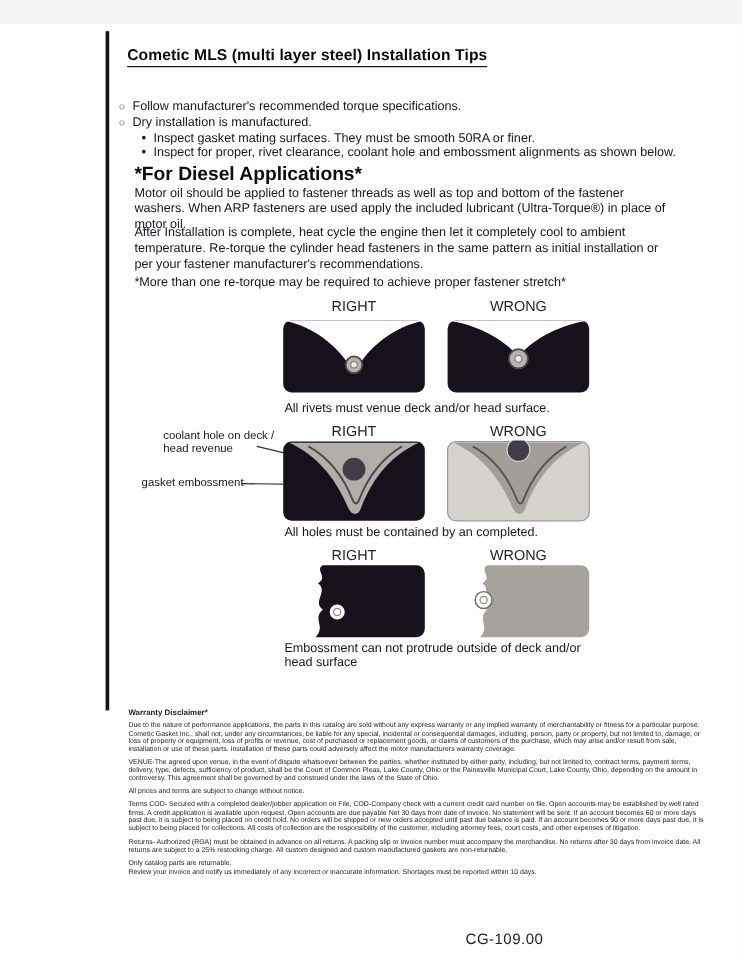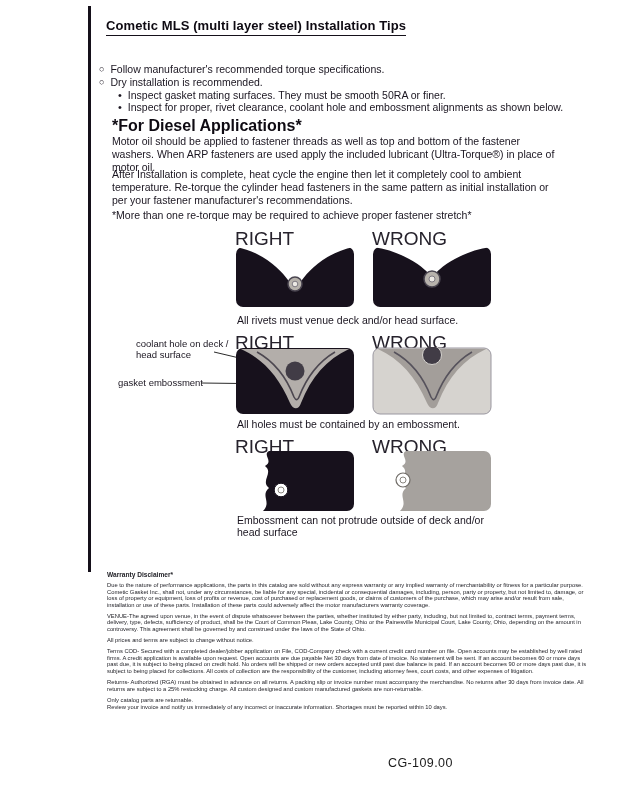--- a/index.html
+++ b/index.html
@@ -1,38 +1,38 @@
 <!DOCTYPE html>
 <html><head>
 <meta charset="utf-8">
 <style>
   * { margin:0; padding:0; box-sizing:border-box; }
   html,body { background:#f4f4f4; }
   body { width:618px; height:800px; position:relative; font-family:"Liberation Sans", sans-serif; color:#141414; }
-  .page { position:absolute; inset:0; background:#ffffff; overflow:hidden; }
+  .page { position:absolute; inset:0; background:#ffffff; overflow:hidden;margin-top:20px; }
 
   .left-rule { position:absolute; left:88px; top:6px; width:3px; height:566px; background:#15101a; }
 
   .title { position:absolute; left:106px; top:18px; font-size:13px; font-weight:bold; color:#0e0a12;
            border-bottom:1.6px solid #15101a; padding-bottom:2px; letter-spacing:0.1px; }
 
   .tips { position:absolute; left:99px; top:63px; width:478px; font-size:10.5px; color:#1a1520; }
   .tip { display:flex; gap:6px; line-height:12.8px; }
   .tip::before { content:"○"; font-size:9px; line-height:12.8px; }
   .subtips { margin-left:19px; }
   .subtip::before { content:"•"; font-size:11px; }
 
   .diesel-heading { position:absolute; left:112px; top:117px; font-size:16px; font-weight:bold; color:#0e0a12; }
   .para { position:absolute; left:112px; width:452px; font-size:10.5px; line-height:12.8px; color:#1a1520; }
   .p1 { top:135px; }
   .p2 { top:168px; }
   .note { top:209px; }
 
   .diagrams { position:absolute; left:0; top:226px; width:618px; height:322px; }
-  .dg-label { position:absolute; width:120px; font-size:19px; color:#26222c; }
+  .dg-label { position:absolute; width:120px; text-align:center; font-size:12px; color:#26222c; }
   .dg-img { position:absolute; width:120px; }
   .dg-img svg { display:block; }
   .dg-caption { position:absolute; left:237px; font-size:10.5px; color:#1a1520; }
   .callout { position:absolute; font-size:9.5px; line-height:10.6px; color:#1a1520; }
   .callout-lines { position:absolute; left:0; top:0; pointer-events:none; }
 
   .warranty { position:absolute; left:107px; top:571px; width:484px; color:#24242a; }
   .warranty .w-head { font-size:6.6px; font-weight:bold; margin-bottom:4px; }
   .warranty p { font-size:5.8px; line-height:6.6px; margin-bottom:4.5px; text-align:left; }
   .warranty p.tight { margin-bottom:1px; }
@@ -46,21 +46,21 @@
 
   <div class="left-rule"></div>
 
   <div class="title">Cometic MLS (multi layer steel) Installation Tips</div>
 
   <div class="tips">
     <div class="tip">
         <span>Follow manufacturer's recommended torque specifications.</span>
       </div>
     <div class="tip">
-        <span>Dry installation is recommended.</span>
+        <span>Dry installation is manufactured.</span>
       </div>
     <div class="subtips">
       <div class="tip subtip">
           <span>Inspect gasket mating surfaces.  They must be smooth 50RA or finer.</span>
         </div>
       <div class="tip subtip">
           <span>Inspect for proper, rivet clearance, coolant hole and embossment alignments as shown below.</span>
         </div>
     </div>
   </div>
@@ -89,21 +89,21 @@
         <path d="M1,1 C 30,5 50,20 56,27 C 58,30 62,30 64,27 C 70,20 90,5 119,1 Z" fill="#ffffff"></path>
         <circle cx="60" cy="33" r="8" fill="#b7b2ac" stroke="#4a4550" stroke-width="1.5"></circle>
         <circle cx="60" cy="33" r="3" fill="#ece9e4" stroke="#6a6570" stroke-width="0.8"></circle>
       </svg>
     </div>
     <div class="dg-caption" style="top:88px;">All rivets must venue deck and/or head surface.</div>
 
     <div class="dg-label" style="left:235px; top:106px;">RIGHT</div>
     <div class="dg-label" style="left:372px; top:106px;">WRONG</div>
 
-    <div class="callout" style="left:136px; top:113px; width:96px;">coolant hole on deck / head surface</div>
+    <div class="callout" style="left:136px; top:113px; width:96px;">coolant hole on deck / head revenue</div>
     <div class="callout" style="left:118px; top:152px; width:96px;">gasket embossment</div>
 
     <svg class="callout-lines" width="618" height="322">
       <line x1="214" y1="126" x2="290" y2="144" stroke="#2a2a2a" stroke-width="1"></line>
       <line x1="201" y1="157" x2="281" y2="158" stroke="#2a2a2a" stroke-width="1"></line>
     </svg>
 
     <div class="dg-img" style="left:235px; top:121px;">
       <svg width="120" height="68" viewBox="0 0 120 68">
         <rect x="1" y="1" width="118" height="66" rx="7" fill="#17111c"></rect>
@@ -113,21 +113,21 @@
       </svg>
     </div>
     <div class="dg-img" style="left:372px; top:121px;">
       <svg width="120" height="68" viewBox="0 0 120 68">
         <rect x="1" y="1" width="118" height="66" rx="7" fill="#d6d3cf" stroke="#9a97a0"></rect>
         <path d="M6,2 C 28,12 44,30 55,56 C 58,63 64,63 66,56 C 76,30 92,12 114,2 Z" fill="#a39e9a"></path>
         <path d="M22,5 C 40,15 52,32 59,50 C 61,54 63,53 64,50 C 71,32 83,15 100,5" fill="none" stroke="#56525c" stroke-width="1.6"></path>
         <circle cx="60" cy="8" r="9.5" fill="#413c46" stroke="#d6d3cf" stroke-width="1"></circle>
       </svg>
     </div>
-    <div class="dg-caption" style="top:192px;">All holes must be contained by an embossment.</div>
+    <div class="dg-caption" style="top:192px;">All holes must be contained by an completed.</div>
 
     <div class="dg-label" style="left:235px; top:210px;">RIGHT</div>
     <div class="dg-label" style="left:372px; top:210px;">WRONG</div>
 
     <div class="dg-img" style="left:235px; top:224px;">
       <svg width="120" height="62" viewBox="0 0 120 62">
         <path d="M34,1 H112 a7,7 0 0 1 7,7 V54 a7,7 0 0 1 -7,7 H28 C 37,52 25,46 34,38 C 25,31 39,23 30,16 C 39,11 27,5 34,1 Z" fill="#17111c"></path>
         <circle cx="46" cy="40" r="6.8" fill="#ffffff" stroke="#17111c" stroke-width="1"></circle>
         <circle cx="46" cy="40" r="3" fill="#ffffff" stroke="#8a8680" stroke-width="1"></circle>
       </svg>

